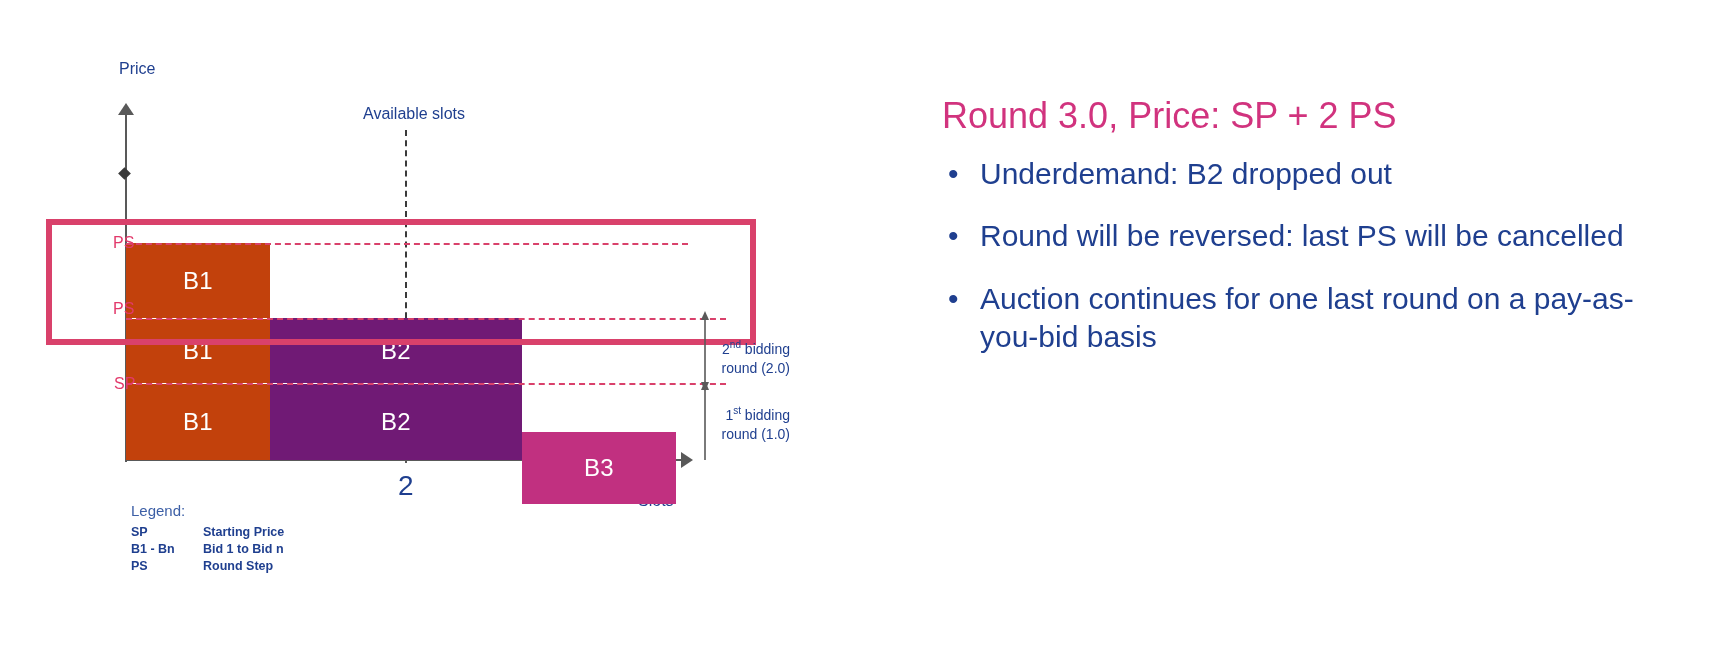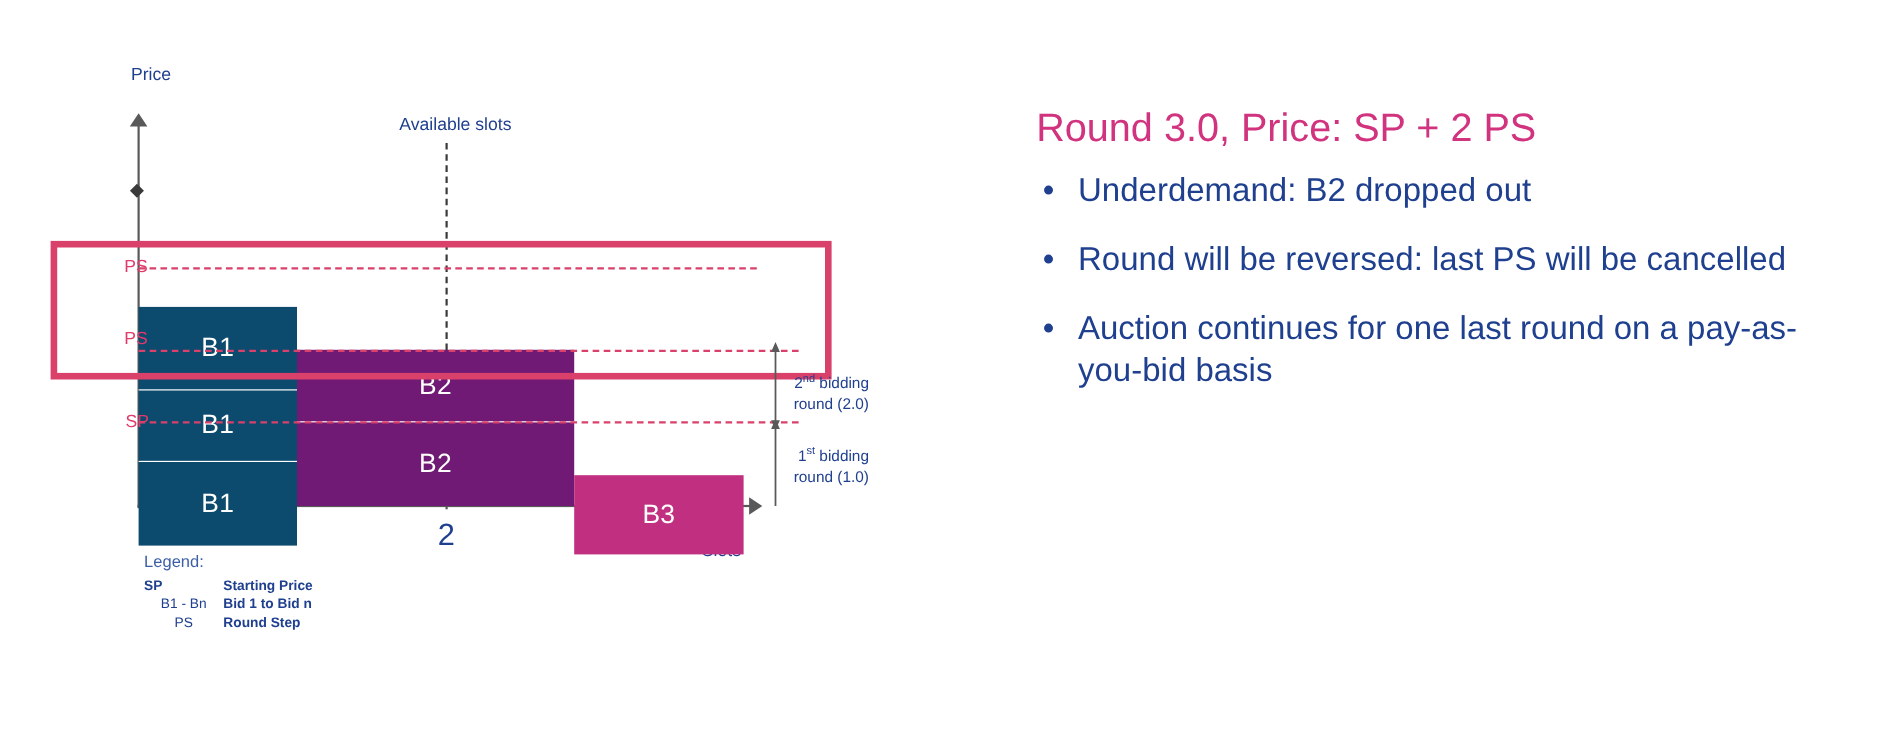--- a/index.html
+++ b/index.html
@@ -65,21 +65,21 @@
     width:0; height:330px;
     border-left:2px dashed #3a3a3a;
   }
 
   
   .seg {
     position:absolute;
     display:flex; align-items:center; justify-content:center;
     color:#ffffff; font-size:24px; letter-spacing:.3px;
   }
-  .b1 { background:#0c4a6e;margin-top:36px; }
+  .b1 { background:#c2410c; }
   .b2 { background:#701a75; }
   .b3 { background:#c13080; }
   .hairline-top { border-top:1px solid #ffffff; }
 
   
   .price-line {
     position:absolute; left:126px;
     width:600px; height:0;
     border-top:2px dashed #d9416b;
   }
@@ -107,21 +107,21 @@
     color:#1f3f8f; font-size:14px; line-height:1.35;
     text-align:right; white-space:nowrap;
   }
   .round-note sup { font-size:10px; }
 
   
   #legend { position:absolute; left:131px; top:502px; }
   #legend-title { color:#3c5fa6; font-size:15px; margin-bottom:5px; }
   .legend-row { display:flex; font-size:12.5px; color:#1f3f8f; line-height:1.35; }
   .legend-key { width:72px; font-weight:bold; }
-  .legend-key.light { font-weight:normal;text-align:center; }
+  .legend-key.light { font-weight:bold; }
   .legend-val { font-weight:bold; }
 
   
   #panel { position:absolute; left:920px; top:0; width:800px; height:520px; }
   #panel-title {
     position:absolute; left:22px; top:95px;
     color:#d1337e; font-size:36px; font-weight:400; white-space:nowrap;
   }
   #bullets { position:absolute; left:20px; top:155px; width:740px; }
   .bullet { display:flex; margin-bottom:24px; }

